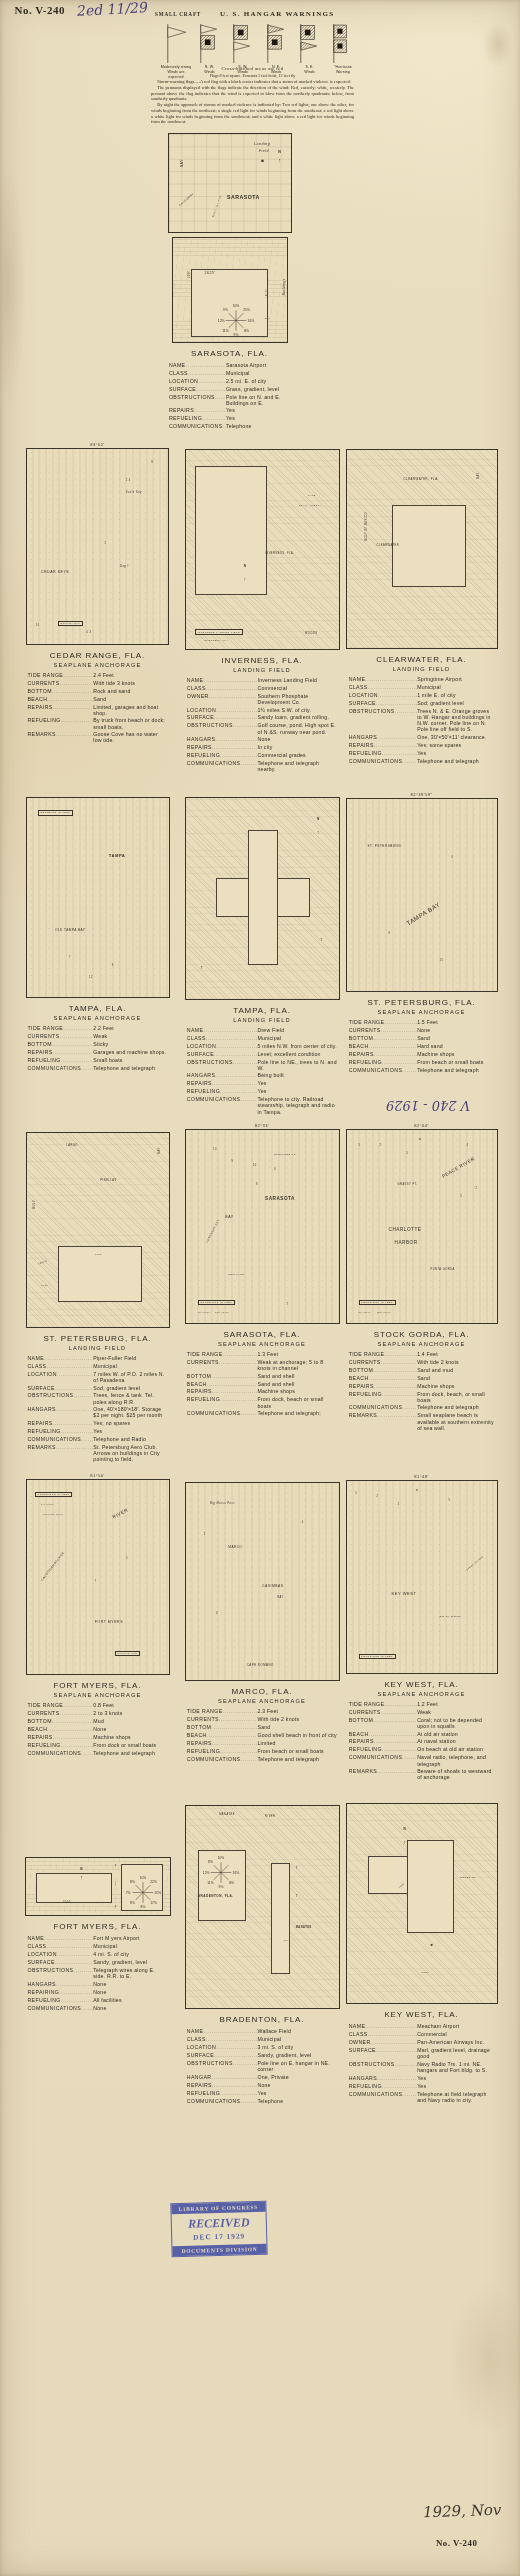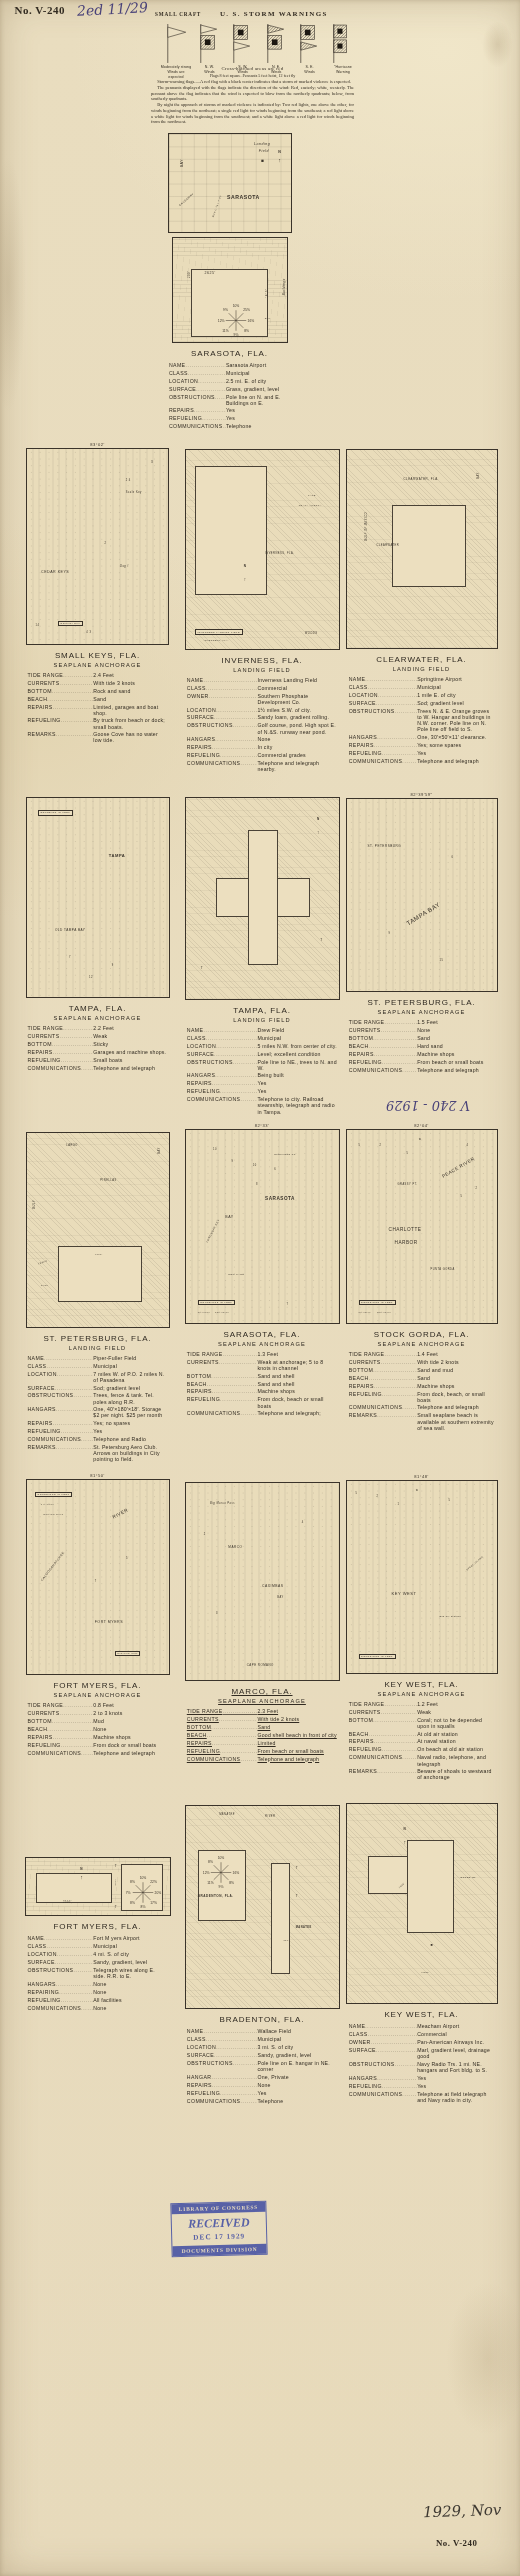--- a/index.html
+++ b/index.html
@@ -66,21 +66,21 @@
   .smudge{position:absolute;border-radius:50%;pointer-events:none;}
 </style>
 </head>
 <body>
 
 <div id="page">
 
   <div id="doc-no-top">No. V-240</div>
   <div id="hand-top" class="hand">2ed 11/29</div>
   <div id="small-craft">SMALL CRAFT</div>
-  <div id="storm-title">U. S. STORM WARNINGS</div>
+  <div id="storm-title">U. S. HANGAR WARNINGS</div>
 
   <svg width="0" height="0" style="position:absolute">
     <defs>
       <pattern id="hatch" width="4" height="4" patternUnits="userSpaceOnUse" patternTransform="rotate(45)">
         <line x1="0" y1="0" x2="0" y2="4" stroke="#3a332a" stroke-width="1.3"></line>
       </pattern>
     </defs>
   </svg>
 
   <div id="flags-row">
@@ -236,21 +236,21 @@
           <span class="mlbl" style="left: 88%; top: 6%; font-size: 3.1px;">3</span>
           <span class="mlbl" style="left: 70%; top: 16%; font-size: 2.6px;">2  4</span>
           <span class="mlbl" style="left: 70%; top: 22%; font-size: 2.6px;">Scale Key</span>
           <span class="mlbl" style="left: 10%; top: 62%; font-size: 3.6px;">CEDAR KEYS</span>
           <span class="mlbl" style="left: 66%; top: 60%; font-size: 2.6px; font-style: italic;">Dog I</span>
           <span class="mlbl" style="left: 55%; top: 48%; font-size: 2.6px;">2</span>
           <span class="mlbl" style="left: 6%; top: 90%; font-size: 2.6px;">14</span>
           <span class="mlbl" style="left: 42%; top: 94%; font-size: 2.6px;">4  3</span>
           <span class="mlbl boxed" style="left: 22%; top: 88%; font-size: 2.3px;">Nautical Mile</span>
         </div>
-        <div class="loc-title">SMALL KEYS, FLA.</div>
+        <div class="loc-title">CEDAR RANGE, FLA.</div>
         <div class="loc-sub">SEAPLANE ANCHORAGE</div>
         <div class="fields">
           <div class="frow">
             <span class="flbl">TIDE RANGE</span>
             <span class="fdots">............................................................</span>
             <span class="fval">2.4 Feet</span>
           </div>
           <div class="frow">
             <span class="flbl">CURRENTS</span>
             <span class="fdots">............................................................</span>
@@ -792,21 +792,21 @@
             <span class="fdots">............................................................</span>
             <span class="fval">From dock or small boats</span>
           </div>
           <div class="frow">
             <span class="flbl">COMMUNICATIONS</span>
             <span class="fdots">............................................................</span>
             <span class="fval">Telephone and telegraph</span>
           </div>
         </div>
       </div>
-      <div class="loc" id="sec-marco-sa" style="left: 182px; top: 1482px; width: 160px; text-decoration: underline;">
+      <div class="loc" id="sec-marco-sa" style="left: 182px; top: 1482px; width: 160px;">
         <div class="map-panel tex-chart" style="width: 155px; height: 199px;">
           <span class="mlbl" style="left: 16%; top: 10%; font-size: 2.6px; font-style: italic;">Big Marco Pass</span>
           <span class="mlbl" style="left: 28%; top: 32%; font-size: 3.1px;">MARCO</span>
           <span class="mlbl" style="left: 50%; top: 52%; font-size: 3.4px;">CAXIMBAS</span>
           <span class="mlbl" style="left: 60%; top: 58%; font-size: 2.6px;">BAY</span>
           <span class="mlbl" style="left: 40%; top: 92%; font-size: 2.9px;">CAPE ROMANO</span>
           <span class="mlbl" style="left: 12%; top: 26%; font-size: 2.6px;">2</span>
           <span class="mlbl" style="left: 76%; top: 20%; font-size: 2.6px;">4</span>
           <span class="mlbl" style="left: 20%; top: 66%; font-size: 2.6px;">3</span>
         </div>

